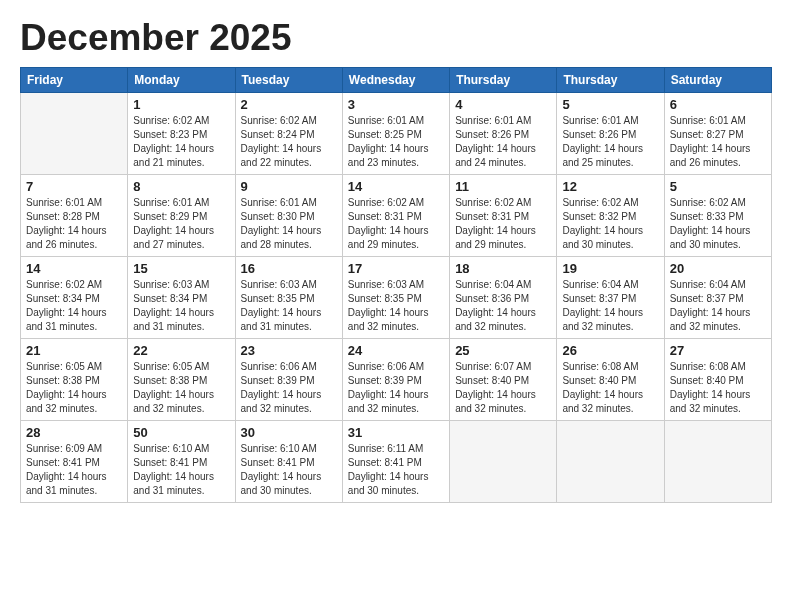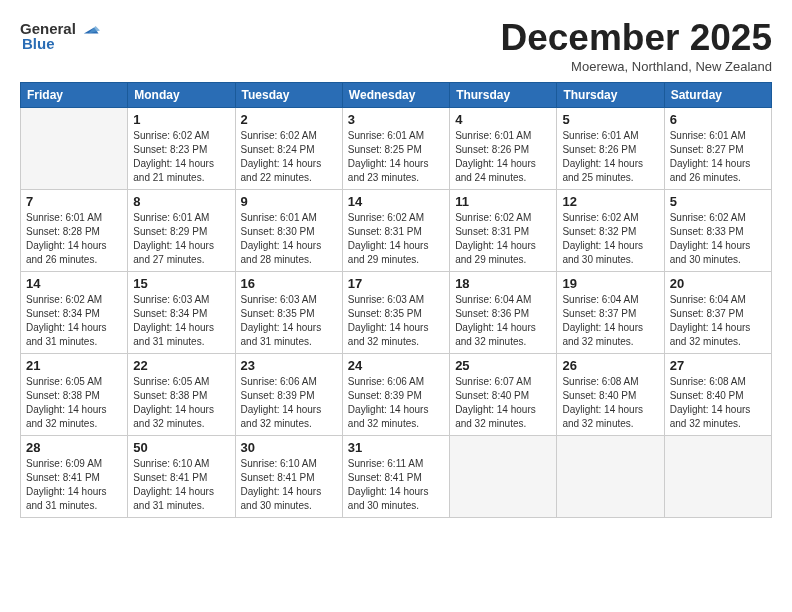--- a/index.html
+++ b/index.html
@@ -89,35 +89,22 @@
       font-size: 10px;
       color: #333;
       line-height: 1.4;
     }
   </style>
 </head>
 <body>
 
 <div class="page">
   <div class="header">
-    <div class="logo">
-      <div style="display:flex;flex-direction:column;align-items:flex-start;">
-        <div style="display:flex;align-items:center;">
-          <span class="logo-text logo-general">General</span>
-          <svg class="logo-icon" viewBox="0 0 30 24" xmlns="http://www.w3.org/2000/svg">
-            <polygon points="8,18 22,10 28,18" fill="#2a6db5"></polygon>
-            <polygon points="14,18 24,8 30,14" fill="#5599d0" opacity="0.7"></polygon>
-          </svg>
-        </div>
-        <span class="logo-text logo-blue" style="margin-top:-4px;margin-left:2px;">Blue</span>
-      </div>
-    </div>
     <div class="title-block">
       <div class="month-title">December 2025</div>
-      <div class="location">Moerewa, Northland, New Zealand</div>
     </div>
   </div>
 
   <table class="calendar">
     <thead>
       <tr>
         <th>Friday</th>
         <th>Monday</th>
         <th>Tuesday</th>
         <th>Wednesday</th>

